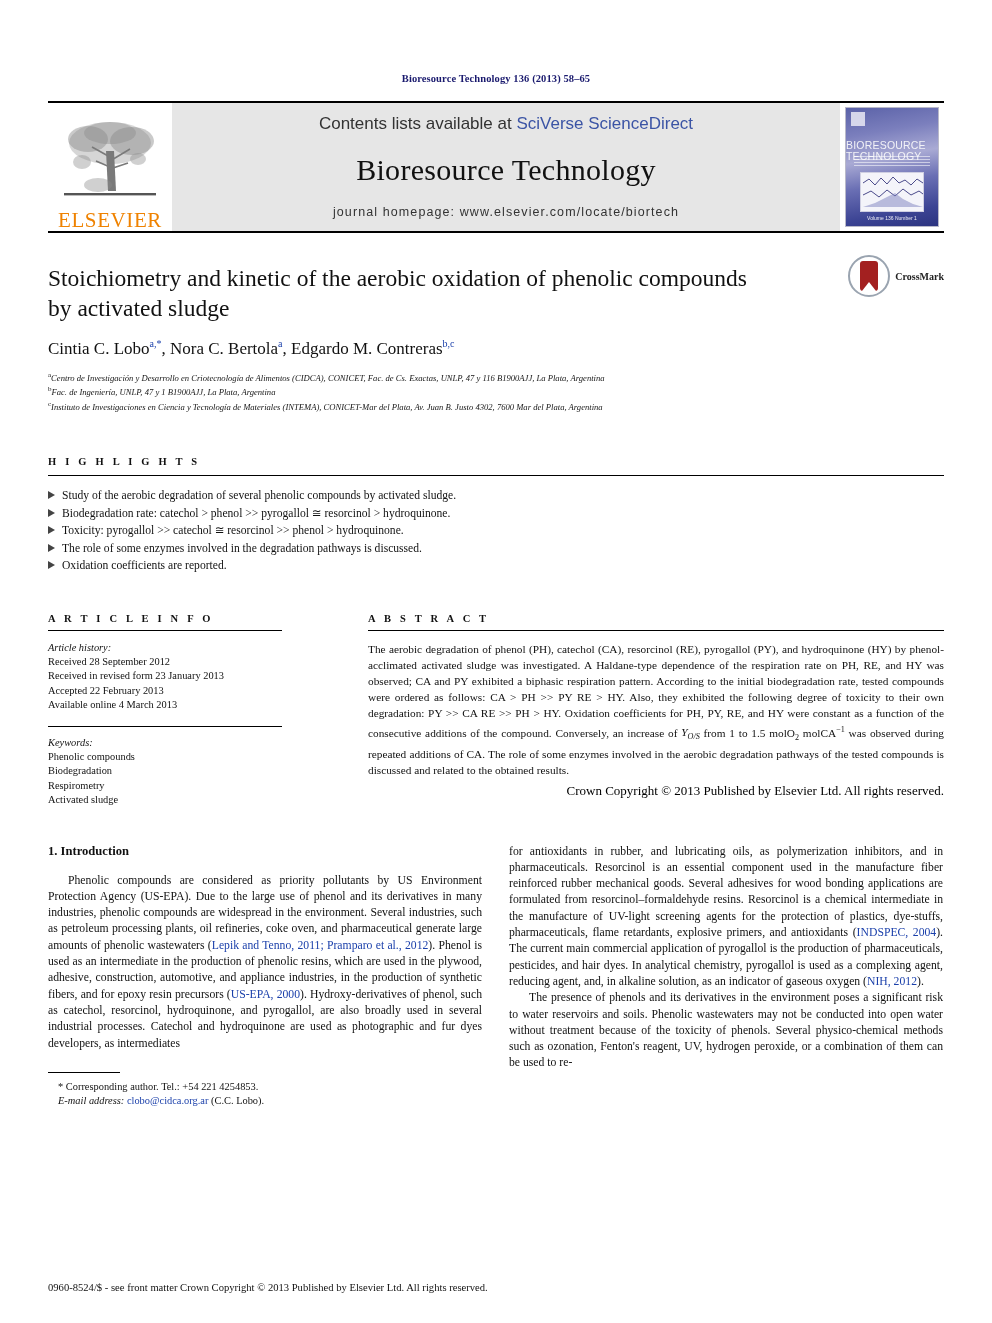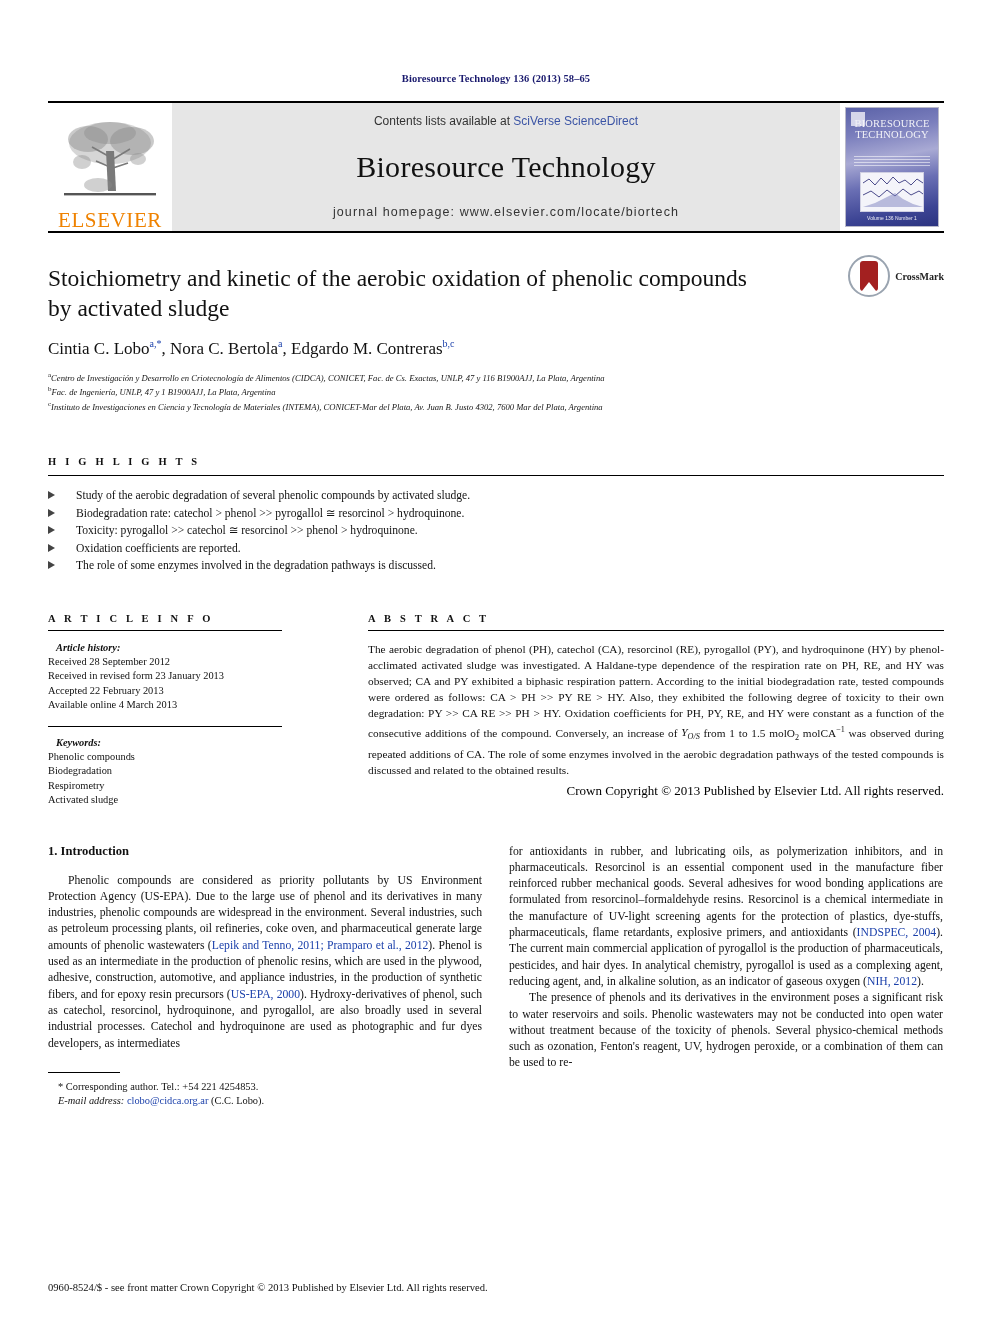--- a/index.html
+++ b/index.html
@@ -66,21 +66,21 @@
     background: #e6e6e6;
     display: flex;
     flex-direction: column;
     align-items: center;
     justify-content: space-between;
     padding: 11px 0 12px 0;
     box-sizing: border-box;
   }
   .contents-line {
     font-family: "Liberation Sans", sans-serif;
-    font-size: 12px;
+    font-size: 17px;
     color: #333;
   }
   .contents-line .sd-link {
     color: #3b54a5;
   }
   .journal-title {
     font-family: "Liberation Serif", serif;
     font-size: 30px;
     color: #111;
     letter-spacing: .3px;
@@ -108,23 +108,22 @@
   }
   .cover-els {
     position: absolute;
     top: 4px; left: 5px;
     width: 14px; height: 14px;
     background: #e9e9f4;
     opacity: .85;
   }
   .cover-name {
     position: absolute;
-    top: 10px; left: 0; right: 0;
-    text-align: center;
-    font-family: Liberation Serif, serif;
+    top: 32px; left: 0; right: 0;
+    font-family: Liberation Sans, sans-serif;
     font-size: 10.5px;
     line-height: 11px;
     color: #f2f2f7;
     letter-spacing: .2px;
   }
   .cover-sub {
     position: absolute;
     top: 48px; left: 8px; right: 8px;
     height: 12px;
     background: repeating-linear-gradient(to bottom, rgba(255,255,255,.55) 0 1px, transparent 1px 3px);
@@ -245,21 +244,21 @@
   .hl-list {
     list-style: none;
     margin: 11px 0 0 0;
     padding: 0;
     font-size: 11.6px;
     line-height: 17.5px;
     color: #111;
   }
   .hl-list li {
     position: relative;
-    padding-left: 28px;
+    padding-left: 14px;
   }
   .hl-bullet {
     position: absolute;
     left: 0; top: 4px;
     width: 0; height: 0;
     border-top: 4.5px solid transparent;
     border-bottom: 4.5px solid transparent;
     border-left: 7.5px solid #444;
   }
 
@@ -270,21 +269,21 @@
     gap: 46px;
   }
   .col-info { width: 234px; flex: none; }
   .col-abs  { flex: 1; margin-left: 40px; }
   .info-body {
     margin-top: 10px;
     font-size: 10.4px;
     line-height: 14.4px;
     color: #111;
   }
-  .info-body .ital { font-style: italic; font-weight: bold; margin-left: 8px; }
+  .info-body .ital { font-style: italic; font-weight: normal; }
   .info-sep {
     border-top: 1.1px solid #000;
     margin: 13px 0 9px 0;
   }
   .abs-body {
     margin-top: 10px;
     font-size: 11.3px;
     line-height: 16.2px;
     text-align: justify;
     color: #111;
@@ -424,22 +423,22 @@
     </div>
   </div>
 
   <div class="highlights">
     <div class="sec-head">H I G H L I G H T S</div>
     <div class="rule-thin"></div>
     <ul class="hl-list">
       <li><span class="hl-bullet"></span><span>Study of the aerobic degradation of several phenolic compounds by activated sludge.</span></li>
       <li><span class="hl-bullet"></span><span>Biodegradation rate: catechol &gt; phenol &gt;&gt; pyrogallol ≅ resorcinol &gt; hydroquinone.</span></li>
       <li><span class="hl-bullet"></span><span>Toxicity: pyrogallol &gt;&gt; catechol ≅ resorcinol &gt;&gt; phenol &gt; hydroquinone.</span></li>
+      <li><span class="hl-bullet"></span><span>The role of some enzymes involved in the degradation pathways is discussed.</span></li>
       <li><span class="hl-bullet"></span><span>Oxidation coefficients are reported.</span></li>
-      <li><span class="hl-bullet"></span><span>The role of some enzymes involved in the degradation pathways is discussed.</span></li>
     </ul>
   </div>
 
   <div class="info-abstract">
 
     <div class="col-info">
       <div class="sec-head">A R T I C L E    I N F O</div>
       <div class="rule-thin"></div>
       <div class="info-body">
         <div class="ital">Article history:</div>

